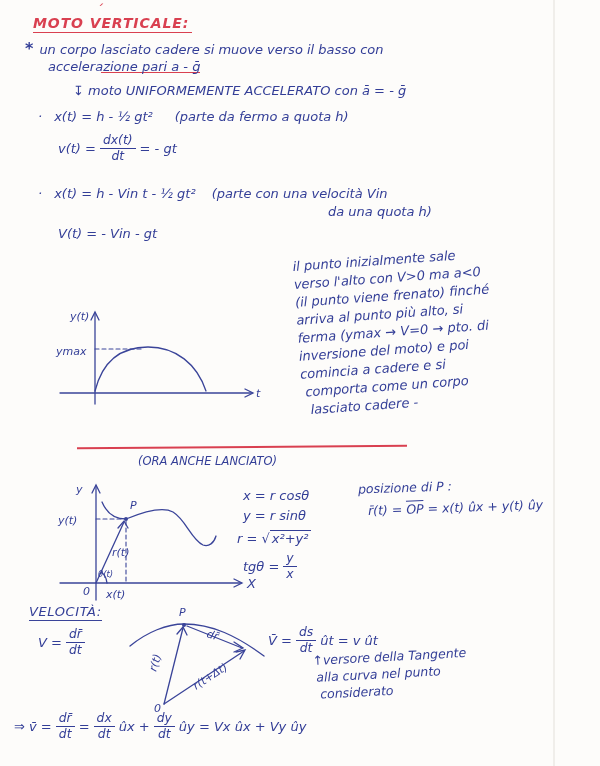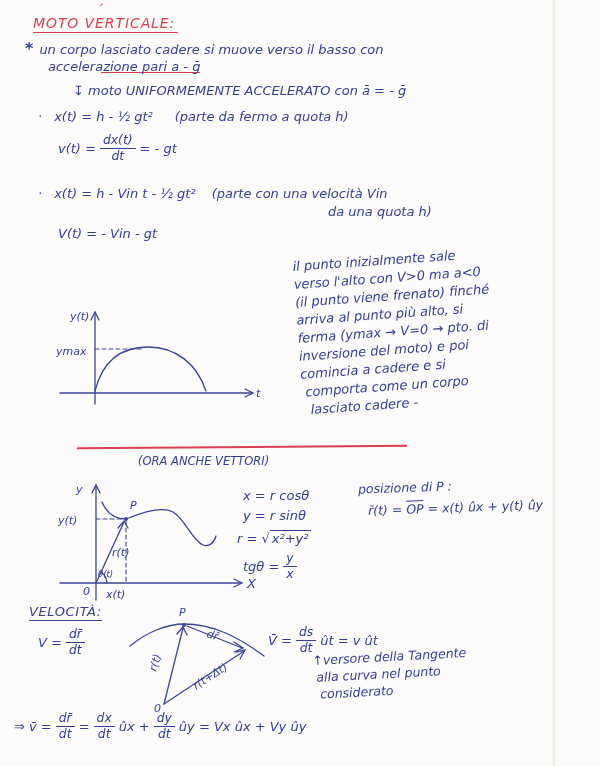--- a/index.html
+++ b/index.html
@@ -31,21 +31,21 @@
   svg text{font-family:"DejaVu Sans",sans-serif;font-style:italic;fill:#333e97;font-size:11px;}
   svg .tiny{font-size:8.5px;}
 </style>
 </head>
 <body>
 
 <div class="page">
   <div class="edge"></div>
 
   <span class="abs red" style="left:96px;top:2px;font-size:14px;">´</span>
-  <span class="abs red t1" style="left:33px;top:15px;">MOTO VERTICALE:</span>
+  <span class="abs red t1" style="left:33px;top:15px;font-weight:bold;">MOTO VERTICALE:</span>
 
   <div class="abs txt" style="left:25px;top:39px;">
     <span class="star">*</span><span>un corpo </span><span class="u-red">lasciato cadere</span><span> si muove verso il basso con</span>
   </div>
   <div class="abs txt" style="left:48px;top:59px;">accelerazione pari a - ḡ</div>
 
   <div class="abs txt" style="left:73px;top:83px;">
     <span>↧</span>
     <span>moto UNIFORMEMENTE ACCELERATO con ā = - ḡ</span>
   </div>
@@ -92,21 +92,21 @@
     <path d="M12,90 L204,90"></path>
     <path d="M197,86 L205,90 L197,94"></path>
     <path d="M47,88 C55,56 74,44 100,44 C128,44 149,61 158,88"></path>
     <path class="dash" d="M47,46 L94,46"></path>
     <text x="22" y="17">y(t)</text>
     <text x="8" y="52">ymax</text>
     <text x="208" y="94">t</text>
   </svg>
 
   <div class="divider" style="left:77px;top:446px;width:330px;"></div>
-  <span class="abs" style="left:138px;top:454px;font-size:11.5px;">(ORA ANCHE VETTORI)</span>
+  <span class="abs" style="left:138px;top:454px;font-size:11.5px;">(ORA ANCHE LANCIATO)</span>
 
   <svg style="left:50px;top:478px;" width="205" height="130" viewBox="0 0 205 130">
     <path d="M46,8 L46,122"></path>
     <path d="M42,15 L46,7 L50,15"></path>
     <path d="M10,105 L191,105"></path>
     <path d="M184,101 L192,105 L184,109"></path>
     <path d="M52,24 C57,36 65,41 76,41 C93,34 112,28 123,34 C136,42 141,61 153,67 C159,69 164,65 166,58"></path>
     <circle cx="76" cy="41" r="2" fill="#3a4499" stroke="none"></circle>
     <path d="M46,105 L74,44"></path>
     <path d="M68,50 L74,43 L78,50"></path>

